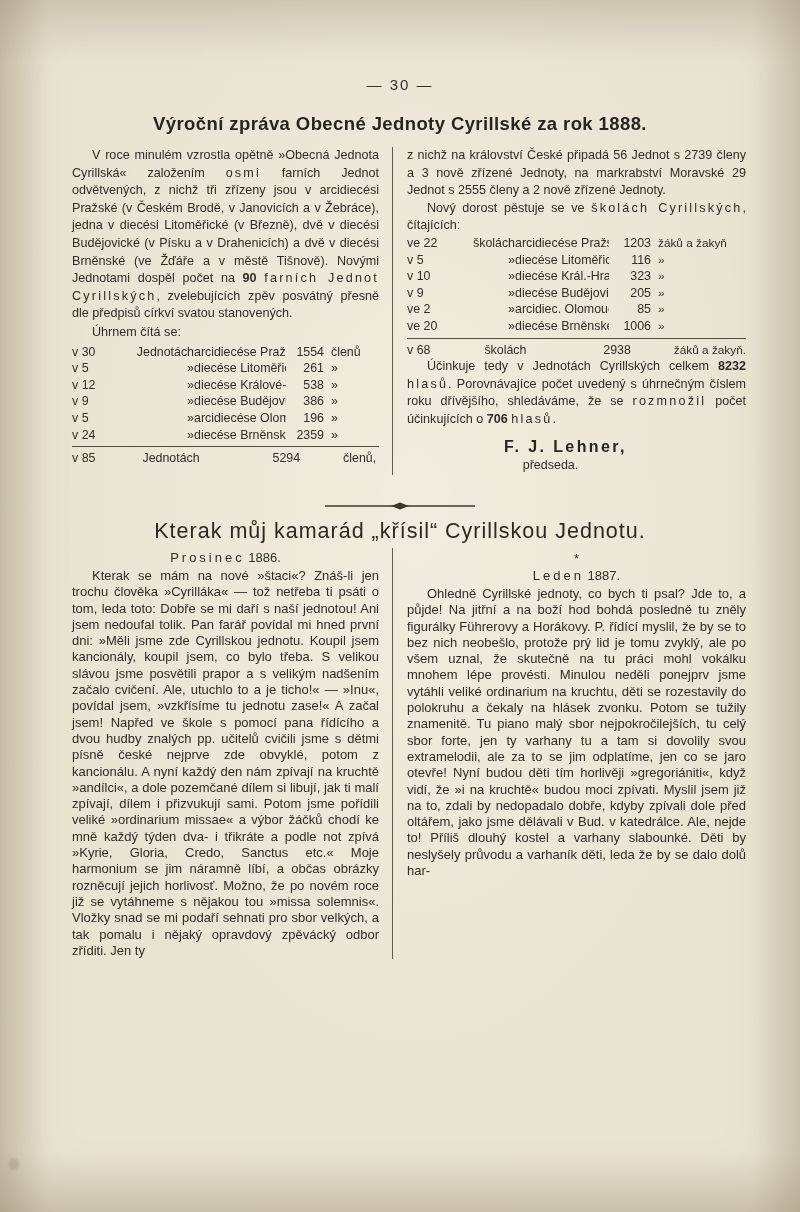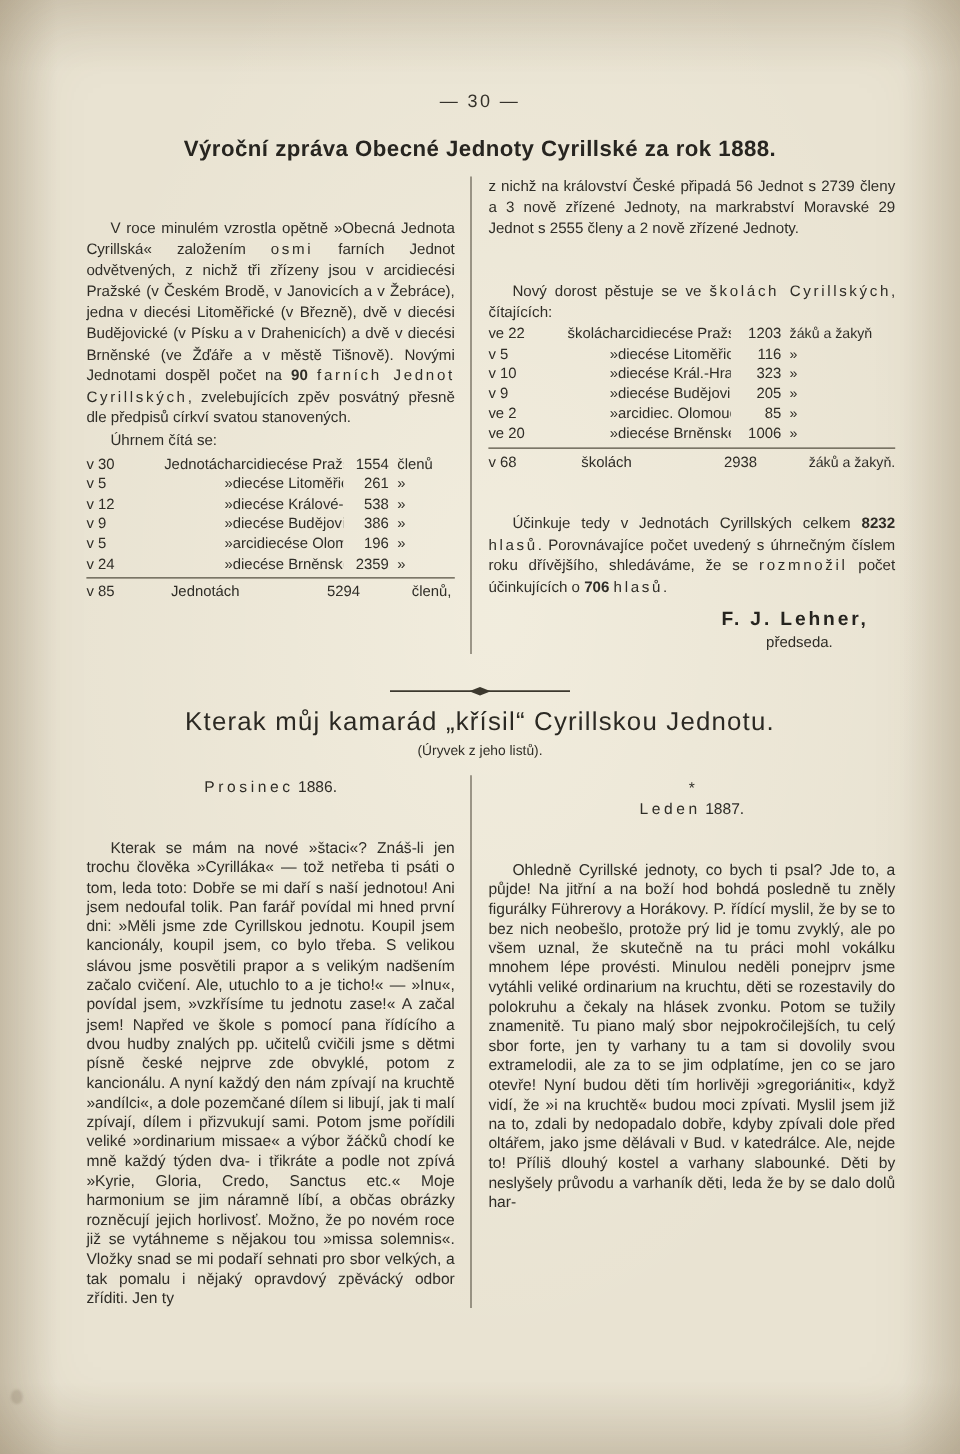--- a/index.html
+++ b/index.html
@@ -19,39 +19,39 @@
   }
   .pagenum { text-align:center; padding-top:76px; font-size:15px; letter-spacing:2px; color:#35322b; }
   .report-title { text-align:center; font-weight:bold; font-size:18.5px; letter-spacing:.4px; margin-top:20px; color:#272520; }
 
   .cols { display:flex; align-items:stretch; padding:12px 54px 0 72px; }
   .col-l { width:320px; padding-right:13px; box-sizing:border-box; }
   .col-r { flex:1; border-left:1px solid rgba(62,56,42,.8); padding-left:14px; min-width:0; }
 
   .rbody { font-size:12.6px; line-height:17.6px; }
   .jp { text-align:justify; margin:0; }
-  .indent { text-indent:20px;margin-top:35px; }
+  .indent { text-indent:20px; }
   .sp { letter-spacing:2.2px; }
   .b  { font-weight:bold; }
 
   .sum-intro { text-indent:20px; margin:1px 0 2px; }
   .ttable { font-size:12.4px; }
   .trow { display:flex; line-height:16.6px; white-space:nowrap; }
   .tc-count { width:46px; }
   .tc-group { width:76px; text-align:right; }
   .tc-name  { flex:1; overflow:hidden; }
   .tc-val   { width:38px; text-align:right; }
   .tc-unit  { padding-left:7px; }
   .col-l .tc-unit { width:48px; }
   .rt .tc-group { width:62px; }
   .rt .tc-val   { width:42px; }
   .rt .tc-unit  { width:88px; font-size:11.8px; }
   .total { border-top:1px solid rgba(58,52,38,.85); margin-top:3px; padding-top:3px;gap:36px; }
 
-  .sig { text-align:right; margin-top:9px; padding-right:22px; }
+  .sig { text-align:center; margin-top:9px; padding-right:22px; }
   .sig-name { font-weight:bold; font-size:16px; letter-spacing:2.4px; color:#26241f; }
   .sig-role { font-size:12.5px; margin-top:2px; padding-right:30px; }
 
   .divider { display:flex; justify-content:center; margin:26px 0 4px; }
 
   .f-heading { text-align:center; font-size:34px; letter-spacing:4px; font-weight:normal; margin:16px 0 4px; color:#2b2923; }
   .f-subtitle { text-align:center; font-size:21.5px; letter-spacing:1px; font-weight:normal; margin:8px 0 2px; color:#2b2923; }
   .f-note { text-align:center; font-size:11.5px; margin:6px 0 12px; }
 
   .fbody { font-size:13px; line-height:16.3px; }
@@ -192,21 +192,20 @@
   </div>
 
   <div class="divider">
     <svg width="150" height="10" viewBox="0 0 150 10" xmlns="http://www.w3.org/2000/svg">
       <line x1="0" y1="5" x2="150" y2="5" stroke="#3c382e" stroke-width="1.4"></line>
       <path d="M66 5 L75 1.5 L84 5 L75 8.5 Z" fill="#3c382e"></path>
     </svg>
   </div>
 
   <div class="f-subtitle">Kterak můj kamarád „křísil“ Cyrillskou Jednotu.</div>
-  <div class="f-note">(Úryvek z jeho listů).</div>
 
   <div class="cols fcols fbody">
     <div class="col-l">
       <div class="date-head"><span class="sp2">Prosinec</span> <span>1886.</span></div>
       <p class="jp indent">Kterak se mám na nové »štaci«? Znáš-li jen trochu člověka »Cyrilláka« — tož netřeba ti psáti o tom, leda toto: Dobře se mi daří s naší jednotou! Ani jsem nedoufal tolik. Pan farář povídal mi hned první dni: »Měli jsme zde Cyrillskou jednotu. Koupil jsem kancionály, koupil jsem, co bylo třeba. S velikou slávou jsme posvětili prapor a s velikým nadšením začalo cvičení. Ale, utuchlo to a je ticho!« — »Inu«, povídal jsem, »vzkřísíme tu jednotu zase!« A začal jsem! Napřed ve škole s pomocí pana řídícího a dvou hudby znalých pp. učitelů cvičili jsme s dětmi písně české nejprve zde obvyklé, potom z kancionálu. A nyní každý den nám zpívají na kruchtě »andílci«, a dole pozemčané dílem si libují, jak ti malí zpívají, dílem i přizvukují sami. Potom jsme pořídili veliké »ordinarium missae« a výbor žáčků chodí ke mně každý týden dva- i třikráte a podle not zpívá »Kyrie, Gloria, Credo, Sanctus etc.« Moje harmonium se jim náramně líbí, a občas obrázky rozněcují jejich horlivosť. Možno, že po novém roce již se vytáhneme s nějakou tou »missa solemnis«. Vložky snad se mi podaří sehnati pro sbor velkých, a tak pomalu i nějaký opravdový zpěvácký odbor zříditi. Jen ty</p>
     </div>
     <div class="col-r">
       <div class="star">*</div>
       <div class="date-head"><span class="sp2">Leden</span> <span>1887.</span></div>
       <p class="jp indent">Ohledně Cyrillské jednoty, co bych ti psal? Jde to, a půjde! Na jitřní a na boží hod bohdá posledně tu zněly figurálky Führerovy a Horákovy. P. řídící myslil, že by se to bez nich neobešlo, protože prý lid je tomu zvyklý, ale po všem uznal, že skutečně na tu práci mohl vokálku mnohem lépe provésti. Minulou neděli ponejprv jsme vytáhli veliké ordinarium na kruchtu, děti se rozestavily do polokruhu a čekaly na hlásek zvonku. Potom se tužily znamenitě. Tu piano malý sbor nejpokročilejších, tu celý sbor forte, jen ty varhany tu a tam si dovolily svou extramelodii, ale za to se jim odplatíme, jen co se jaro otevře! Nyní budou děti tím horlivěji »gregoriániti«, když vidí, že »i na kruchtě« budou moci zpívati. Myslil jsem již na to, zdali by nedopadalo dobře, kdyby zpívali dole před oltářem, jako jsme dělávali v Bud. v katedrálce. Ale, nejde to! Příliš dlouhý kostel a varhany slabounké. Děti by neslyšely průvodu a varhaník děti, leda že by se dalo dolů har-</p>

